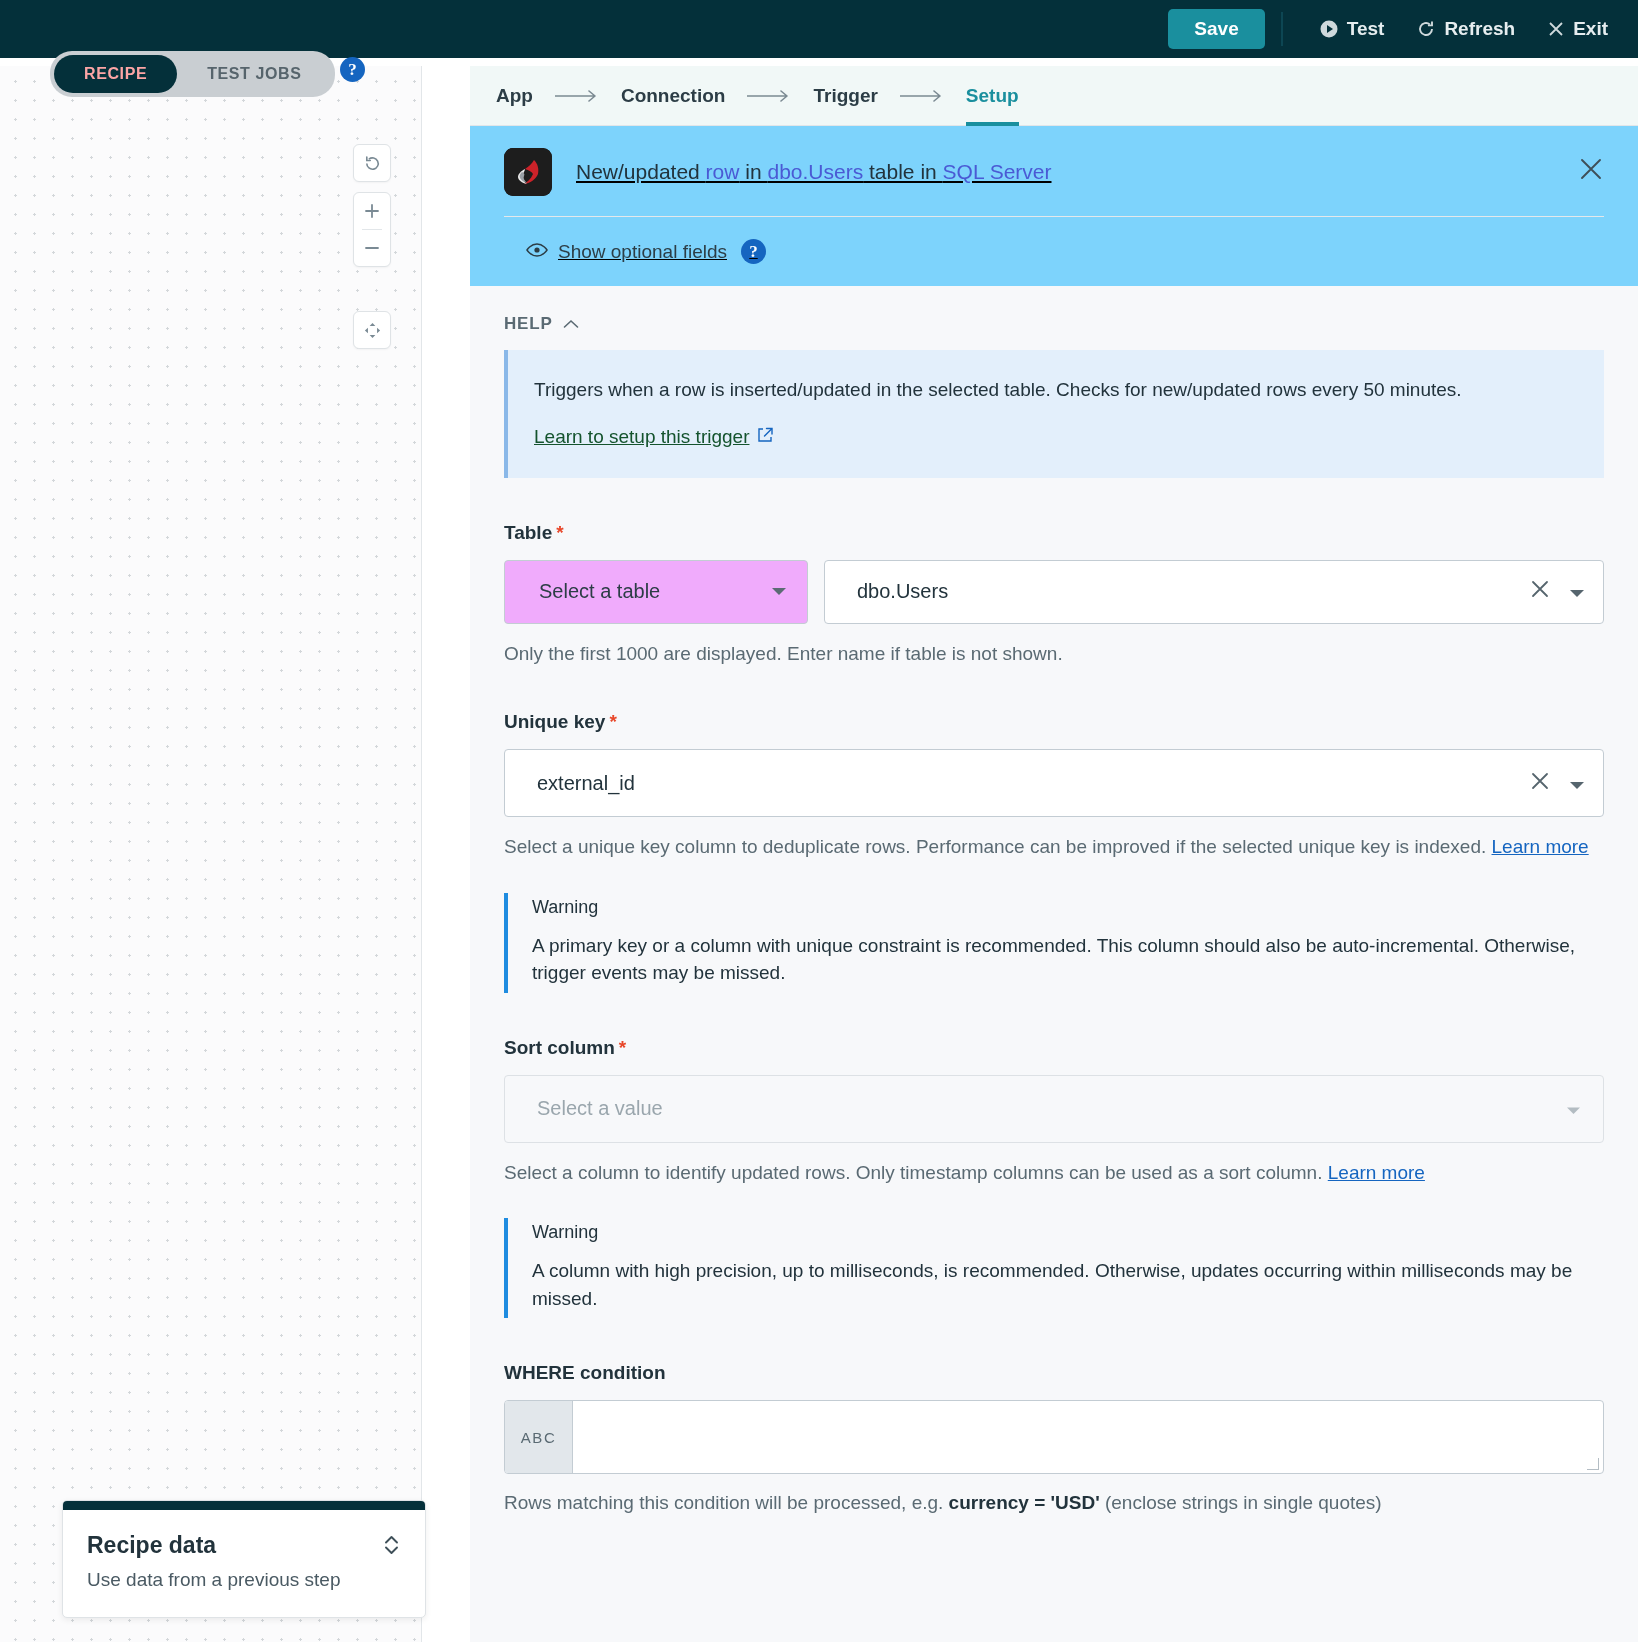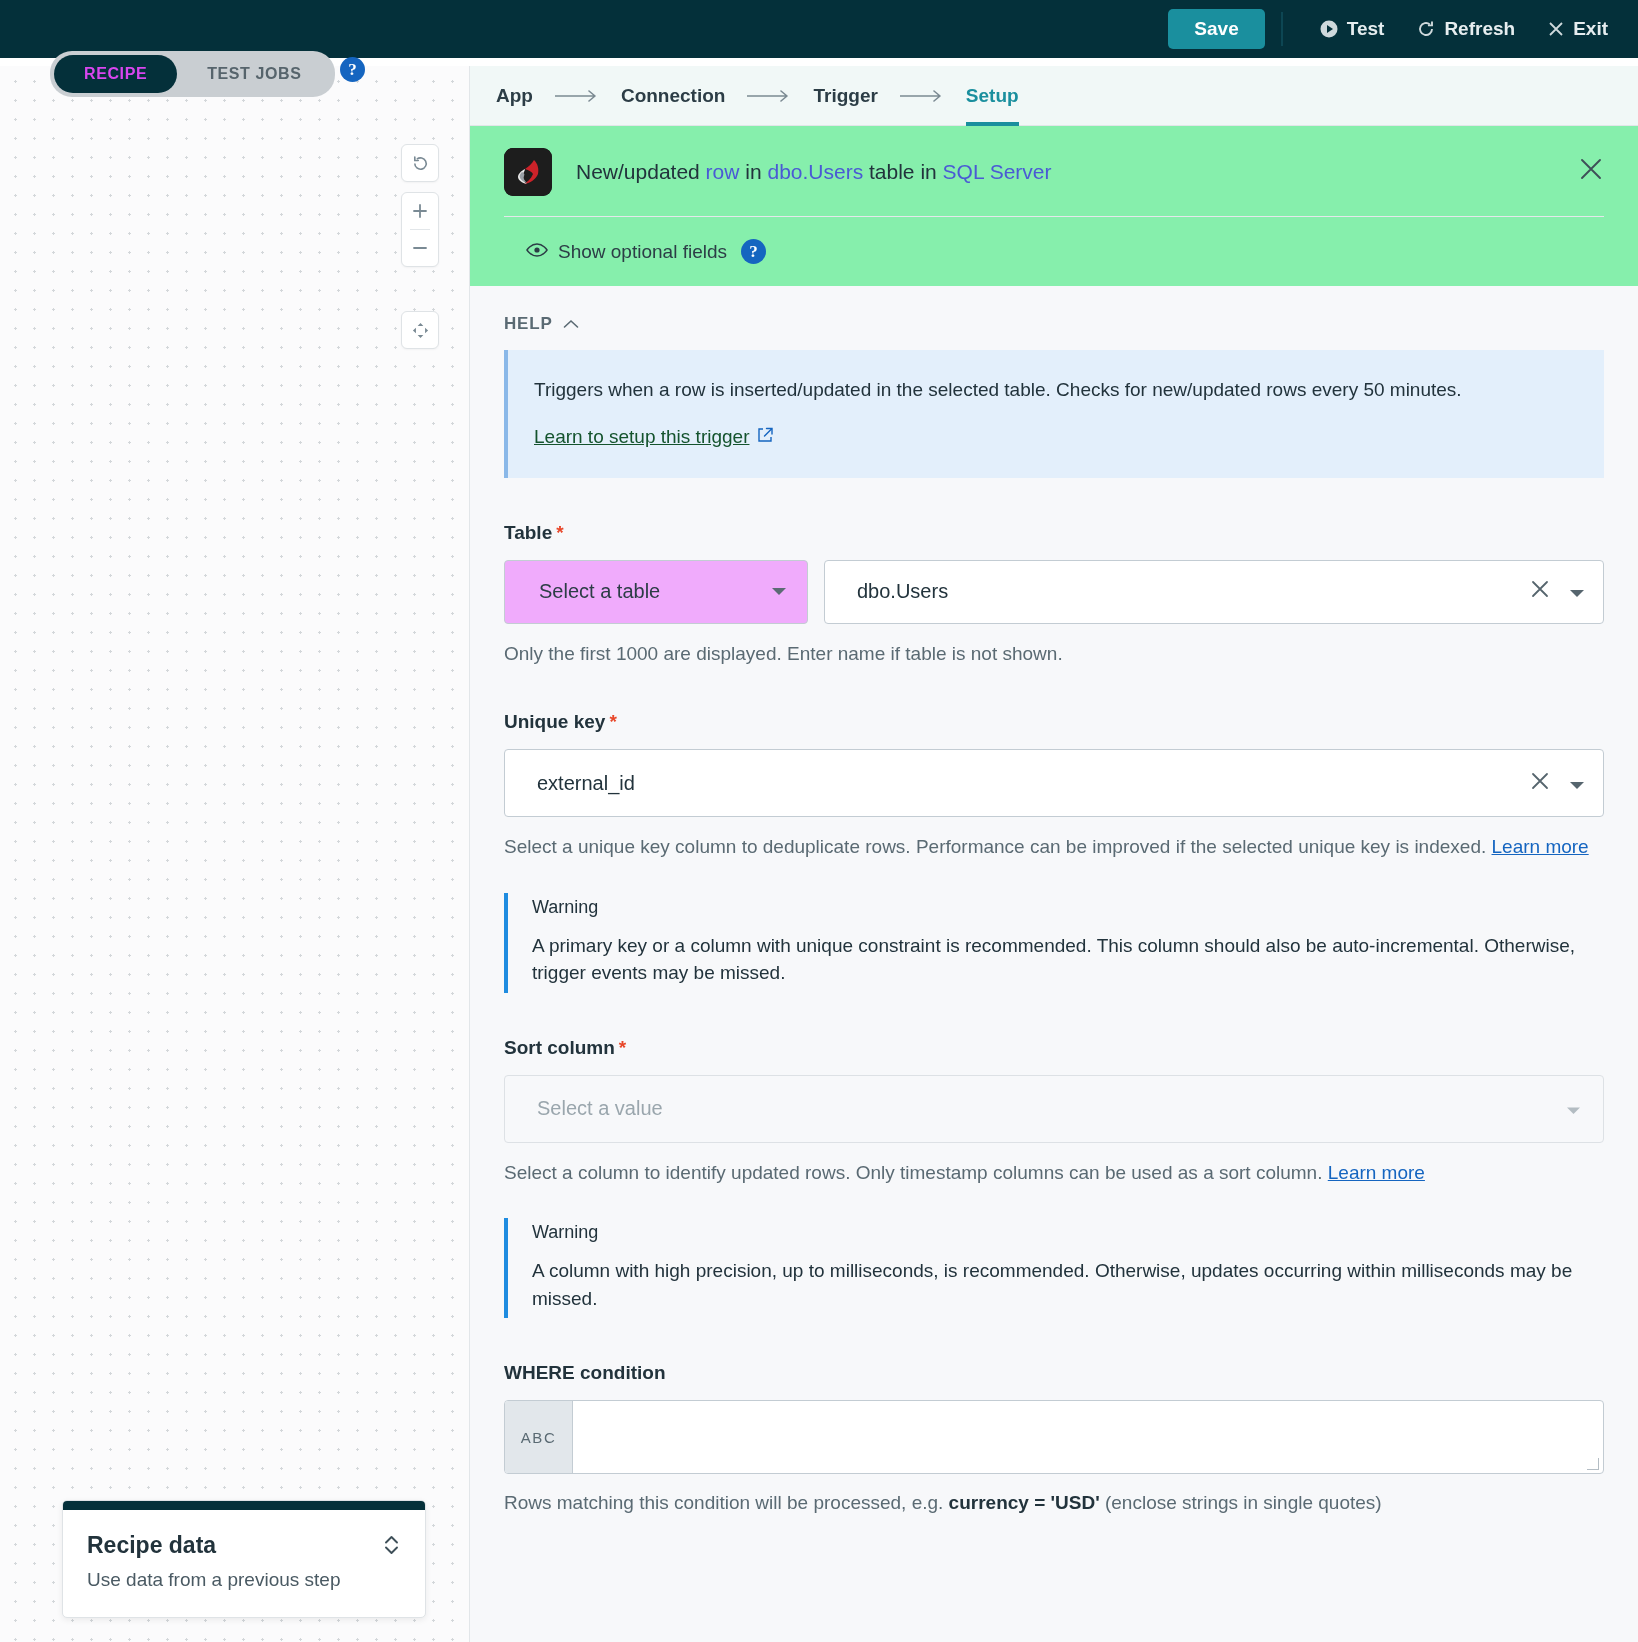--- a/index.html
+++ b/index.html
@@ -26,40 +26,40 @@
   .tb-divider { width: 2px; height: 34px; background: #0d4653; margin: 0 16px; }
   .tb-action {
     display: flex; align-items: center; gap: 8px;
     color: #e6edef; font-size: 19px; font-weight: bold;
     padding: 6px 12px; cursor: pointer; margin-left: 8px;
   }
   .tb-action svg { display: block; }
 
   
   .canvas {
-    position: absolute; top: 66px; left: 0; width: 470px; height: 1576px;
+    position: absolute; top: 66px; left: 0; width: 422px; height: 1576px;
     background-color: #fbfbfc;
     background-image: radial-gradient(#d3d7da 1.3px, transparent 1.3px);
     background-size: 19px 19px;
     background-position: 6px 6px;
     border-right: 1px solid #e2e6e9;
   }
 
   
   .seg-wrap {
     position: absolute; top: 51px; left: 50px;
     background: #c9ced2; border-radius: 22px; padding: 4px;
     display: flex; align-items: center; z-index: 30;
   }
   .seg {
     font-size: 16px; font-weight: bold; letter-spacing: .6px;
     padding: 10px 30px; border-radius: 20px; cursor: pointer;
     color: #56646c;
   }
-  .seg.active { background: #04303a; color: #d946ef; }
+  .seg.active { background: #04303a; color: #fca5a5; }
   .help-dot {
     position: absolute; top: 57px; left: 340px; z-index: 31;
     width: 25px; height: 25px; border-radius: 50%;
     background: #1565c0; color: #fff; font-size: 17px; font-weight: bold;
     display: flex; align-items: center; justify-content: center; cursor: pointer;
     font-family: "Liberation Serif", serif;
   }
 
   
   .ctrl-group {
@@ -105,21 +105,21 @@
     height: 60px; display: flex; align-items: center;
   }
   .step.active { color: #1a8f9e; }
   .step.active:after {
     content: ''; position: absolute; left: 0; right: 0; bottom: 0;
     height: 4px; background: #1a8f9e;
   }
   .step-arrow { color: #7b8a92; margin: 0 22px; display: flex; align-items: center; }
 
   .card-head {
-    background: #86efac; padding: 0 34px;
+    background: #7dd3fc; padding: 0 34px; text-decoration: underline;
   }
   .trigger-row {
     display: flex; align-items: center; padding: 22px 0 20px 0; position: relative;
   }
   .app-icon {
     width: 48px; height: 48px; border-radius: 9px; background: #1d1d1d;
     flex: 0 0 auto; position: relative; overflow: hidden;
   }
   .trigger-title {
     margin-left: 24px; font-size: 21px; color: #22333c; line-height: 1.3;

